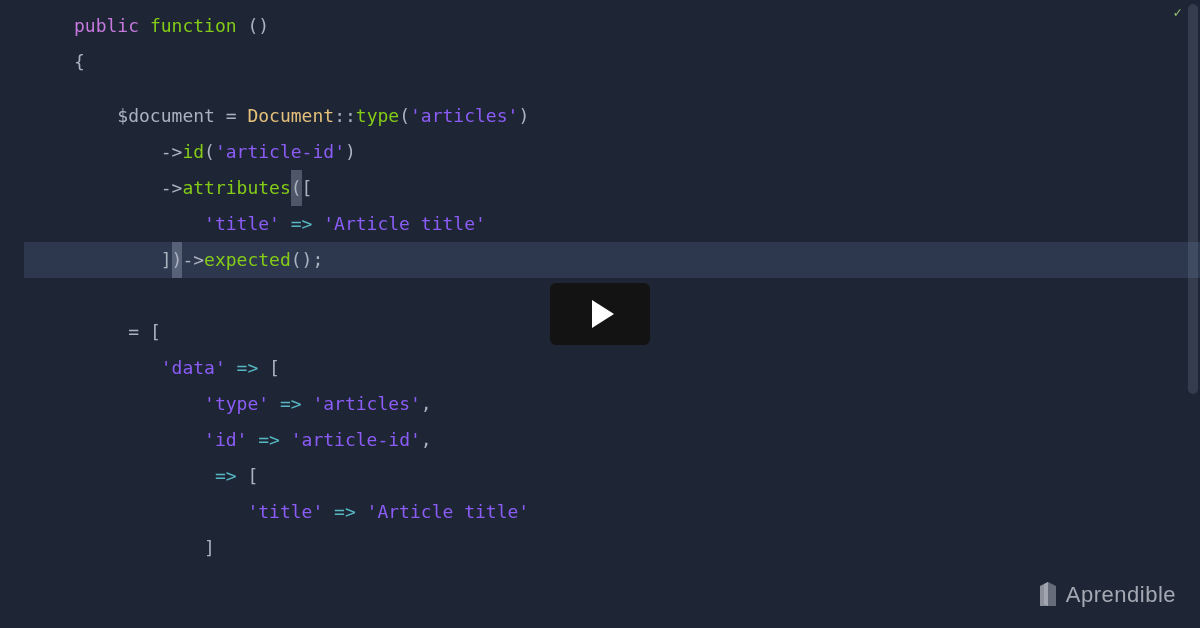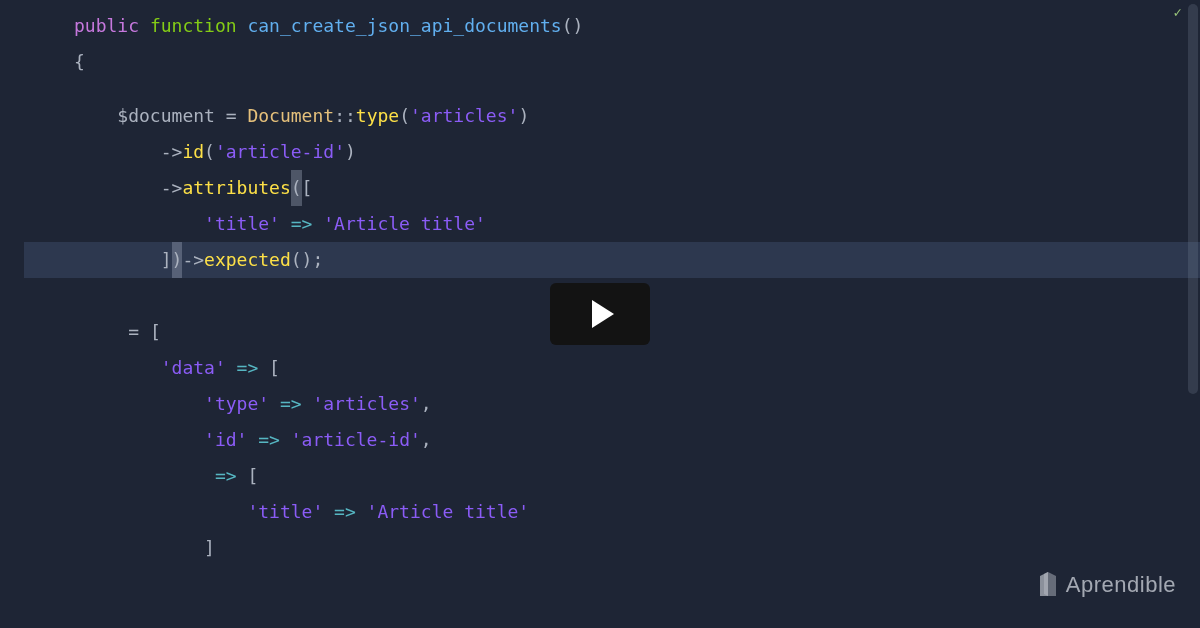--- a/index.html
+++ b/index.html
@@ -48,21 +48,21 @@
       padding-left: 74px;
       width: calc(100% + 74px);
     }
     .kw-public { color: #c678dd; }
     .kw-function { color: #84cc16; }
     .fn-name { color: #61afef; }
     .punct { color: #abb2bf; }
     .brace { color: #abb2bf; }
     .variable { color: #abb2bf; }
     .class-name { color: #e5c07b; }
-    .method { color: #fde047; }
+    .method { color: #84cc16; }
     .static-sep { color: #abb2bf; }
     .string { color: #8b5cf6; }
     .arrow { color: #abb2bf; }
     .double-arrow { color: #56b6c2; }
     .bracket-hl {
       background: rgba(150, 160, 180, 0.4);
       color: #abb2bf;
     }
     .cursor-spot {
       position: relative;
@@ -101,21 +101,21 @@
       width: 0;
       height: 0;
       border-left: 22px solid #ffffff;
       border-top: 14px solid transparent;
       border-bottom: 14px solid transparent;
       margin-left: 5px;
     }
     .logo-container {
       position: absolute;
       right: 24px;
-      bottom: 30px;
+      bottom: 20px;
       display: flex;
       align-items: center;
       gap: 8px;
       opacity: 0.75;
     }
     .logo-icon {
       width: 20px;
       height: 26px;
       position: relative;
     }
@@ -133,21 +133,21 @@
   </style>
 </head>
 <body>
 
 <div class="editor-container">
   <div class="gutter"></div>
   <div class="checkmark">✓</div>
   <div class="scrollbar"></div>
 
   <div class="code-area">
-    <div class="code-line"><span class="kw-public">public</span><span> </span><span class="kw-function">function</span><span> </span><span class="fn-name">can_create_json_api_documents</span><span class="punct">()</span></div>
+    <div class="code-line"><span class="kw-public">public</span><span> </span><span class="kw-function">function</span><span> </span><span class="punct">()</span></div>
 
     <div class="code-line"><span class="brace">{</span></div>
 
     <div class="code-line" style="height:18px"></div>
 
     <div class="code-line"><span>    </span><span class="variable">$document</span><span class="punct"> = </span><span class="class-name">Document</span><span class="static-sep">::</span><span class="method">type</span><span class="punct">(</span><span class="string">'articles'</span><span class="punct">)</span></div>
 
     <div class="code-line"><span>        </span><span class="arrow">-&gt;</span><span class="method">id</span><span class="punct">(</span><span class="string">'article-id'</span><span class="punct">)</span></div>
 
     <div class="code-line"><span>        </span><span class="arrow">-&gt;</span><span class="method">attributes</span><span class="bracket-hl">(</span><span class="punct">[</span></div>

